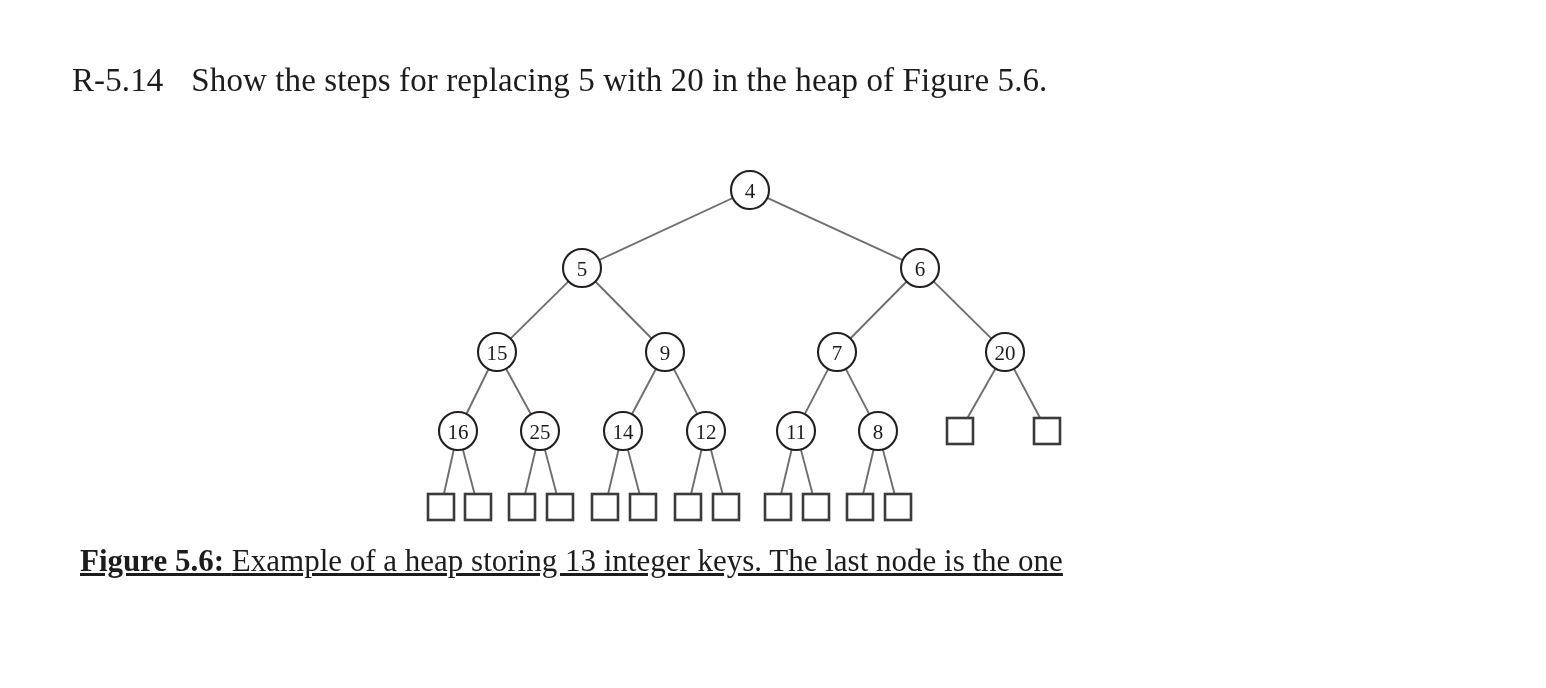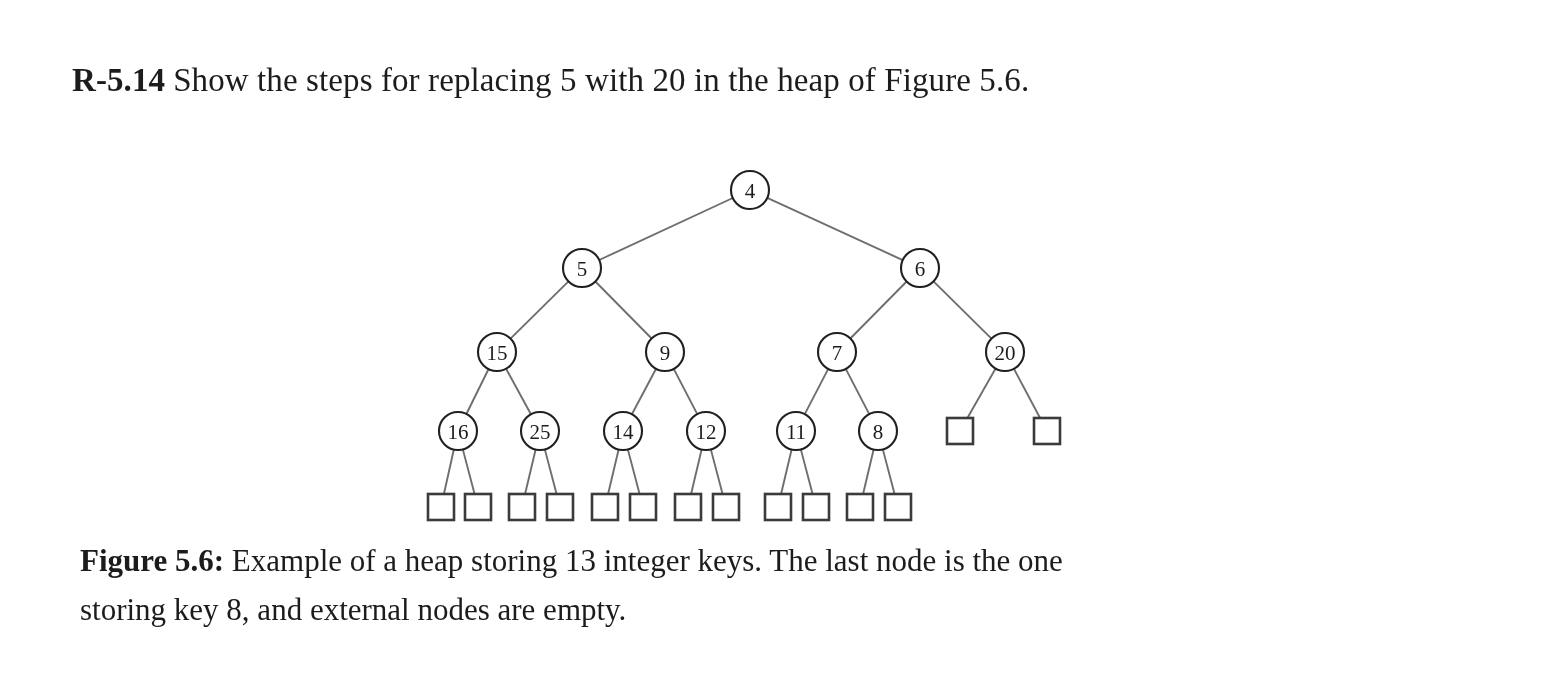--- a/index.html
+++ b/index.html
@@ -19,22 +19,22 @@
     position: absolute;
     left: 72px;
     top: 58px;
     width: 1420px;
     font-size: 33px;
     line-height: 44px;
     letter-spacing: 0.1px;
     white-space: nowrap;
   }
   #exercise-line .ex-label {
-    font-weight: bold;
-    margin-right: 8px;
+    font-weight: normal;
+    margin-right: 28px;
   }
   #figure-area {
     position: absolute;
     left: 0;
     top: 150px;
     width: 1546px;
     height: 390px;
   }
   #figure-area svg {
     display: block;
@@ -69,20 +69,21 @@
     font-size: 31px;
     line-height: 49px;
     text-align: justify;
   }
   #caption .cap-label {
     font-weight: bold;
   }
   #caption .cap-line {
     display: block;
     white-space: nowrap;
+    text-decoration: underline;
   }
 </style>
 </head>
 <body>
 
 <div id="exercise-line">
   <span class="ex-label">R-5.14</span><span class="ex-text">Show the steps for replacing 5 with 20 in the heap of Figure 5.6.</span>
 </div>
 
 <div id="figure-area">
@@ -184,14 +185,13 @@
           <circle cx="878" cy="281" r="19" class="node-circle"></circle>
           <text x="878" y="282" class="node-label">8</text>
         </g>
       </g>
   </svg>
 </div>
 
 <div id="caption">
   <span class="cap-line"><span class="cap-label">Figure 5.6:</span>
     <span>Example of a heap storing 13 integer keys.  The last node is the one</span></span>
-  <span class="cap-line">storing key 8, and external nodes are empty.</span>
 </div>
 
 </body></html>

